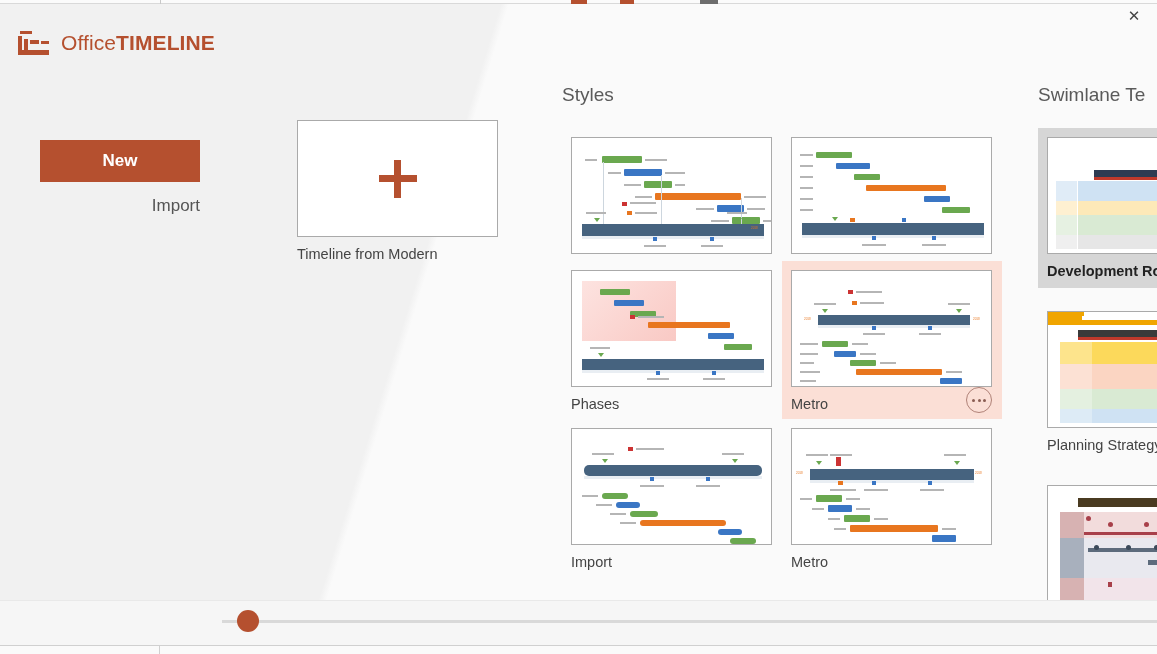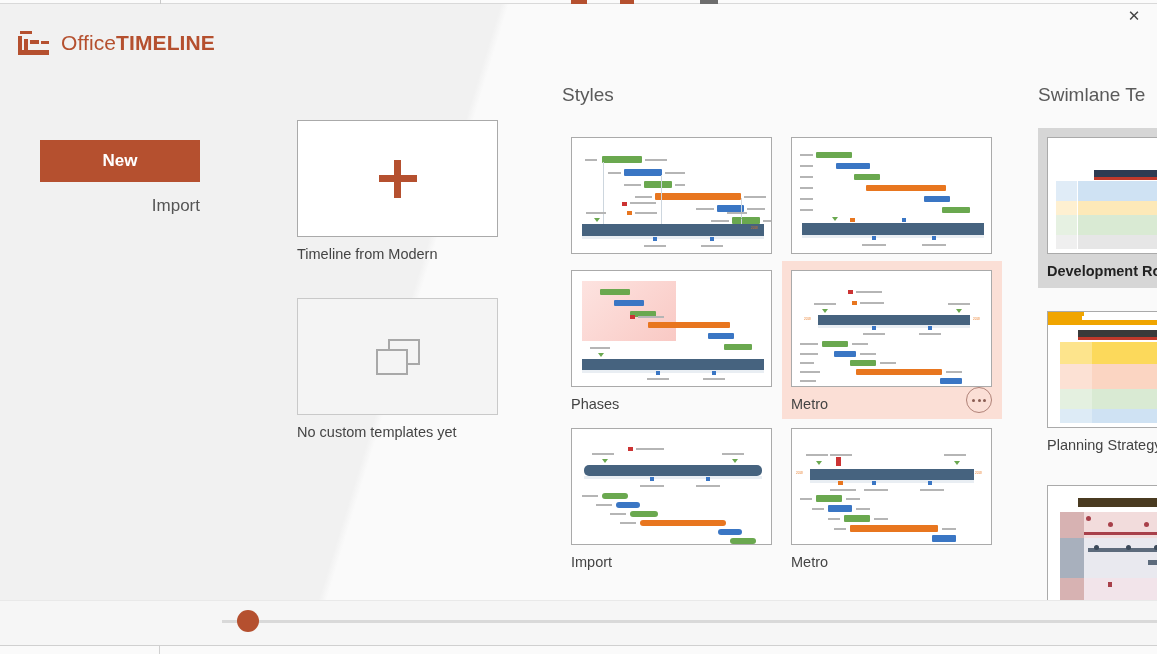--- a/index.html
+++ b/index.html
@@ -209,29 +209,20 @@
     <div class="card">
       <div class="card-thumb">
         <span class="plus-icon">
           <span class="h"></span>
             <span class="v"></span>
         </span>
       </div>
       <div class="card-label">Timeline from Modern</div>
     </div>
 
-    <div class="card" style="margin-top:36px;">
-      <div class="card-thumb empty-thumb">
-        <span class="dup-icon">
-          <span class="back"></span>
-            <span class="front"></span>
-        </span>
-      </div>
-      <div class="card-label">No custom templates yet</div>
-    </div>
   </div>
 
   <div class="col col-styles">
     <div class="col-title">Styles</div>
     <div class="styles-grid">
 
       <div class="style-card">
         <div class="card-thumb">
           <div class="mini">
             <div class="bar g" style="left:30px;top:18px;width:40px;height:7px;"></div>

